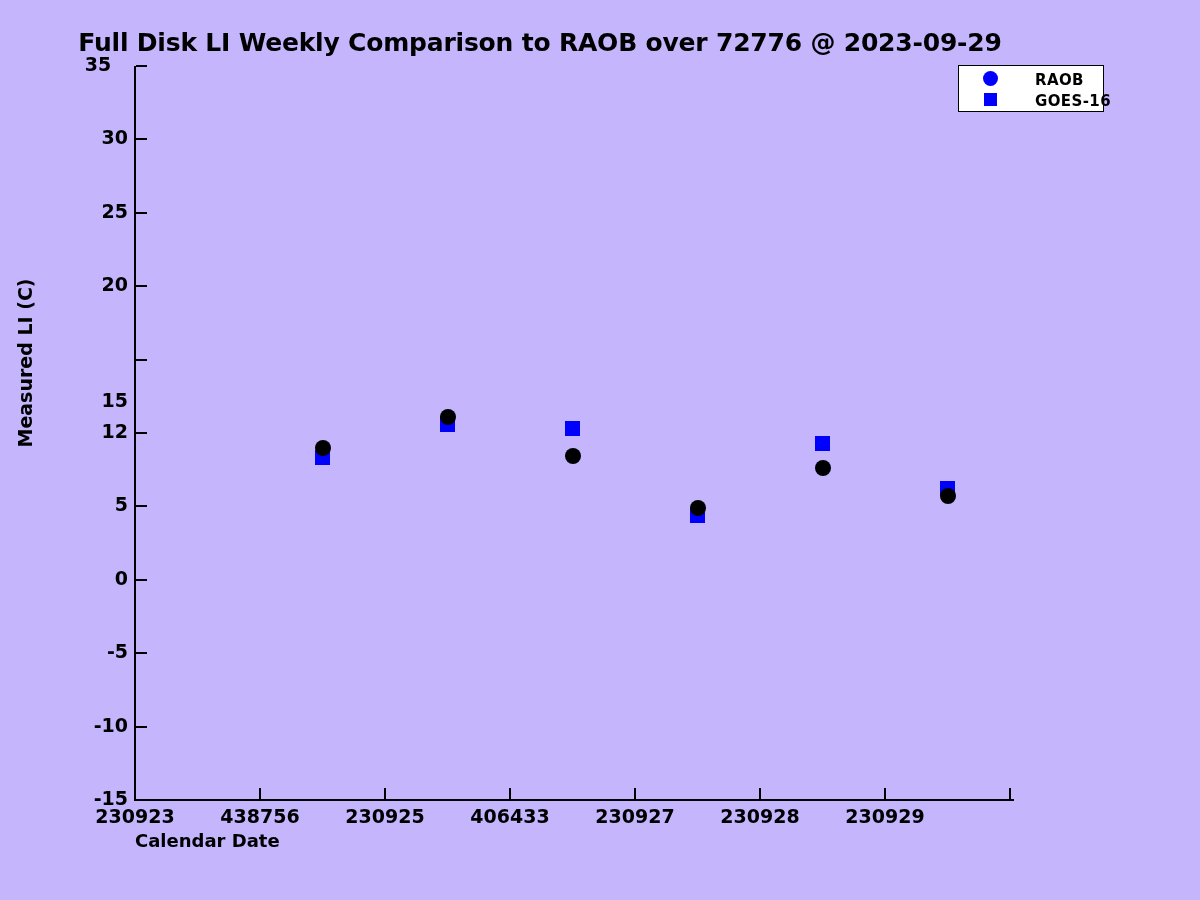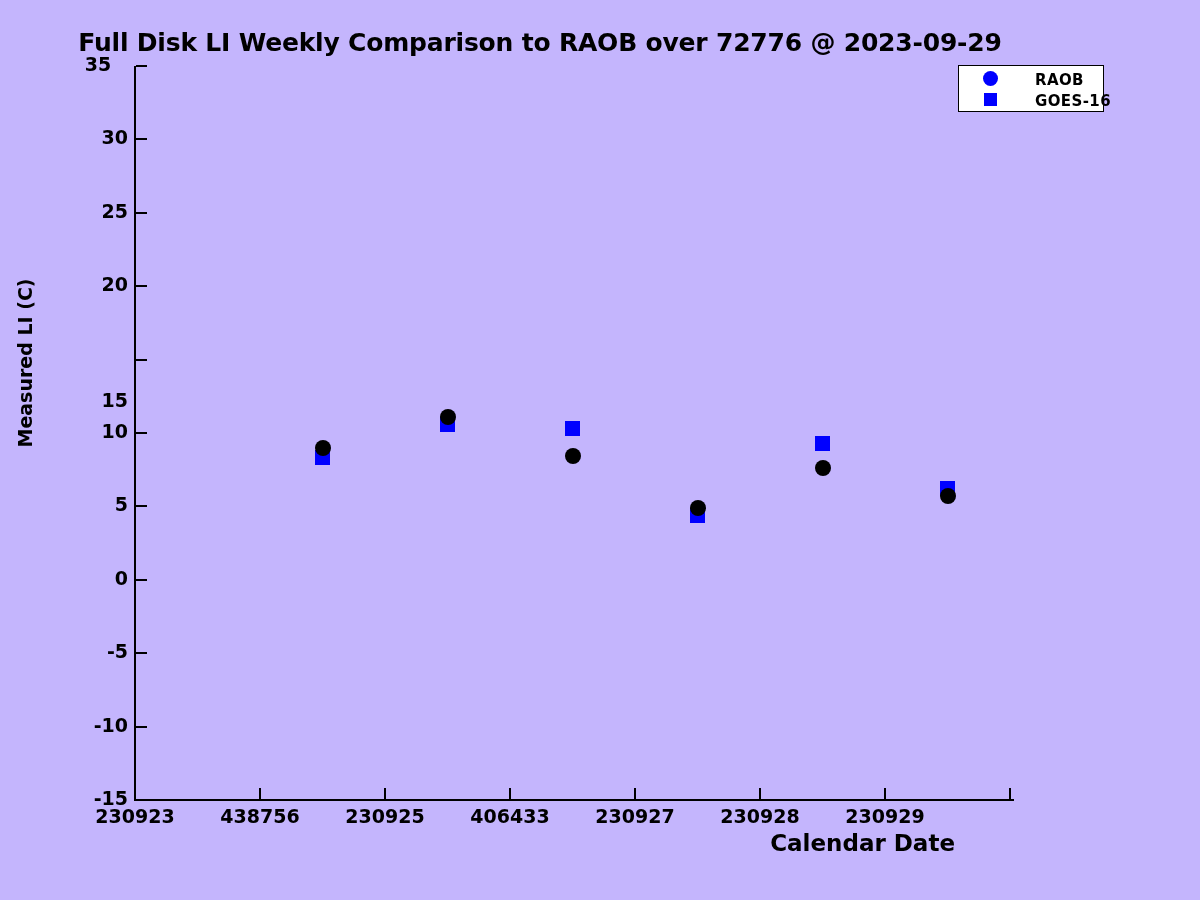--- a/index.html
+++ b/index.html
@@ -109,22 +109,22 @@
     font-weight: bold;
     color: #000000;
     transform: rotate(-90deg);
     white-space: nowrap;
   }
   #xlabel-text {
     position: absolute;
     left: 135px;
     top: 830px;
     width: 820px;
-    text-align: right;
-    font-size: 23px;
+    text-align: left;
+    font-size: 18px;
     font-weight: bold;
     color: #000000;
     white-space: nowrap;
   }
   .marker {
     position: absolute;
   }
   .marker-circle {
     border-radius: 50%;
   }
@@ -188,21 +188,21 @@
       <div class="y-tick" style="top: 285.2px;"></div>
       <div class="y-label-wrap" style="top: 286.2px;">
         <div class="y-label" style="top: -13px; position: absolute;">20</div>
       </div>
       <div class="y-tick" style="top: 358.6px;"></div>
       <div class="y-label-wrap" style="top: 359.6px;">
         <div class="y-label" style="top: -13px; position: absolute; margin-top: 42px;">15</div>
       </div>
       <div class="y-tick" style="top: 432px;"></div>
       <div class="y-label-wrap" style="top: 433px;">
-        <div class="y-label" style="top: -13px; position: absolute;">10</div>
+        <div class="y-label" style="top: -13px; position: absolute;">12</div>
       </div>
       <div class="y-tick" style="top: 505.4px;"></div>
       <div class="y-label-wrap" style="top: 506.4px;">
         <div class="y-label" style="top: -13px; position: absolute;">5</div>
       </div>
       <div class="y-tick" style="top: 578.8px;"></div>
       <div class="y-label-wrap" style="top: 579.8px;">
         <div class="y-label" style="top: -13px; position: absolute;">0</div>
       </div>
       <div class="y-tick" style="top: 652.2px;"></div>

